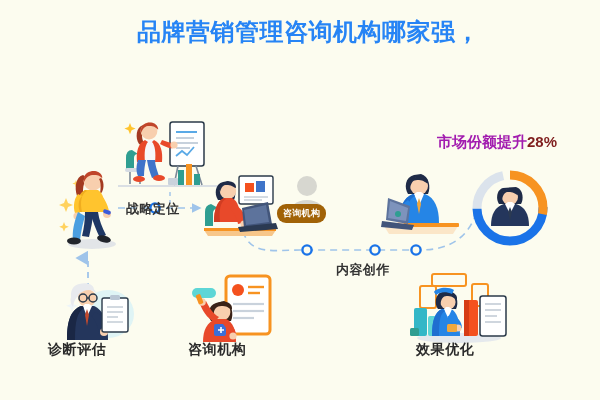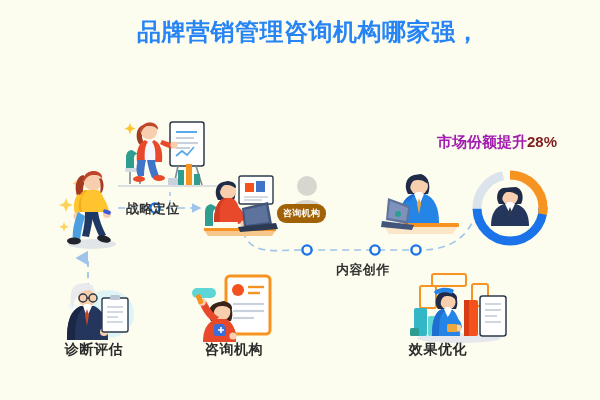--- a/index.html
+++ b/index.html
@@ -33,21 +33,21 @@
   
   .flow-svg { position:absolute; left:0; top:0; width:600px; height:400px; pointer-events:none; }
 
   
   .node-label {
     position:absolute; font-size:13px; font-weight:bold; color:#333;
     white-space:nowrap; letter-spacing:.4px;
   }
   .step-caption {
     position:absolute; font-size:14px; font-weight:bold; color:#2b2b2b;
-    white-space:nowrap; letter-spacing:.6px; text-align:center;
+    white-space:nowrap; letter-spacing:.6px; 
   }
 
   
   .agency {
     position:absolute; left:283px; top:174px; width:48px; height:52px;
   }
   .agency-badge {
     position:absolute; left:-6px; top:30px;
     background:#a16207; color:#fff; font-size:9px; font-weight:bold;
     padding:3px 6px; border-radius:9px; white-space:nowrap; letter-spacing:.3px;
@@ -338,15 +338,15 @@
 
   <div class="kpi">
     <span class="kpi-label">市场份额提升</span><span class="kpi-value">28%</span>
   </div>
 
   <div class="node-label" style="left:126px;top:200px;">战略定位</div>
   <div class="node-label" style="left:336px;top:261px;">内容创作</div>
 
   <div class="step-caption" style="left:48px;top:341px;width:92px;">诊断评估</div>
   <div class="step-caption" style="left:188px;top:341px;width:92px;">咨询机构</div>
-  <div class="step-caption" style="left:392px;top:341px;width:92px;">效果优化</div>
+  <div class="step-caption" style="left:416px;top:341px;width:92px;">效果优化</div>
 
 </div>
 
 </body></html>

